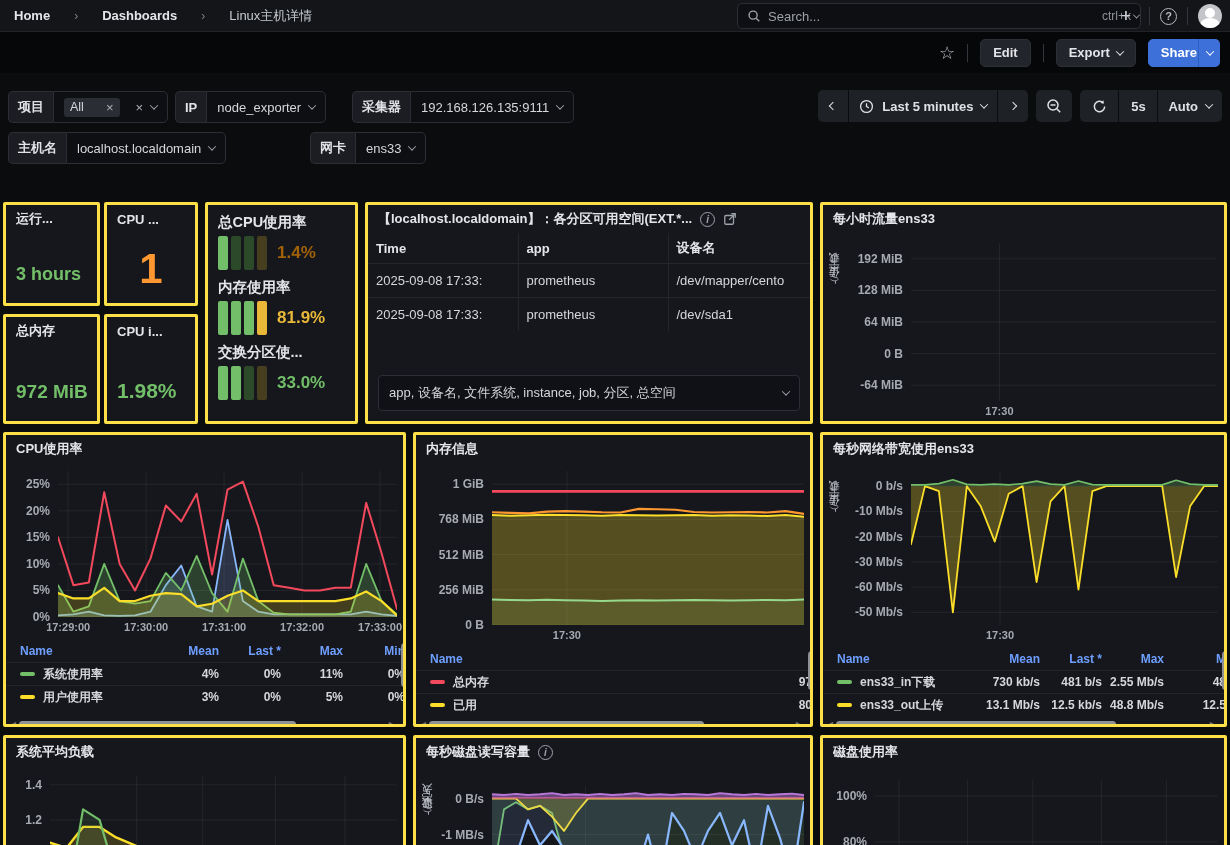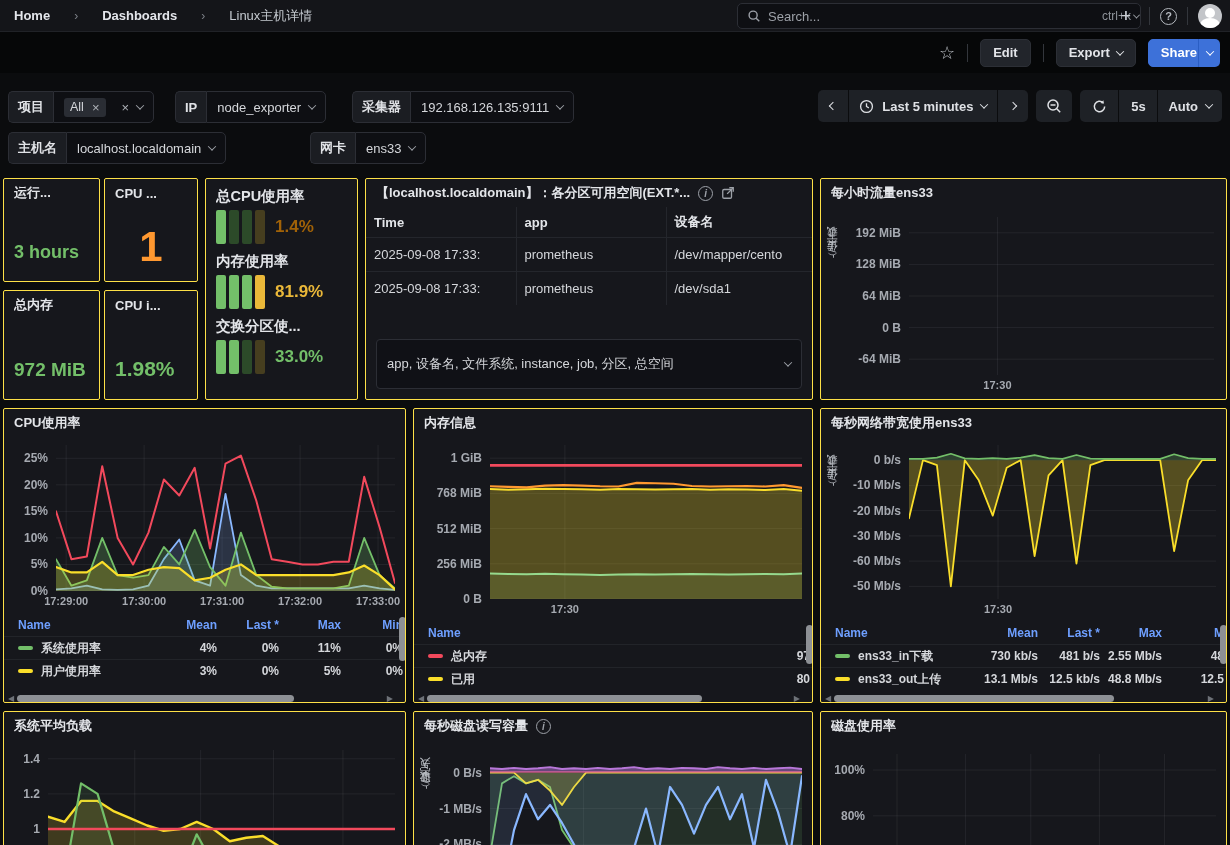--- a/index.html
+++ b/index.html
@@ -40,34 +40,34 @@
     height:28px; width:22px; display:flex; align-items:center; justify-content:center; color:#fff; cursor:pointer; margin-left:-12px;}
   .share-wrap { display:flex; }
 
   
   .controls { position:absolute; left:0; top:73px; width:1230px; height:97px; }
   .fgroup { position:absolute; height:32px; display:flex; align-items:stretch; font-size:13px; }
   .flabel { background:#1b1d22; border:1px solid #2c2e35; border-right:none; border-radius:5px 0 0 5px;
     display:flex; align-items:center; padding:0 9px; color:#e0e2e6; font-weight:600;}
   .fvalue { background:#0e0f13; border:1px solid #2c2e35; border-radius:0 5px 5px 0;
     display:flex; align-items:center; gap:8px; padding:0 10px; color:#d5d7db;}
-  .tag { background:#2a2d34; border-radius:3px; padding:2px 6px; display:flex; gap:8px; align-items:center; font-size:12.5px;}
+  .tag { background:#2a2d34; border-radius:3px; padding:2px 6px; display:flex; gap:22px; align-items:center; font-size:12.5px;}
   .tag .x, .clear-x { color:#aeb2b8; cursor:pointer; font-size:13px;}
   .fvalue .chev { color:#9da1a8; }
 
   .timebar { position:absolute; right:8px; top:17px; display:flex; gap:8px; }
   .tgroup { display:flex; gap:1px; }
   .tbtn { background:#1e2126; height:32px; display:flex; align-items:center; justify-content:center;
     gap:8px; padding:0 10px; color:#dfe1e5; font-size:13px; font-weight:600; cursor:pointer;}
   .tgroup .tbtn:first-child { border-radius:5px 0 0 5px; } .tgroup .tbtn:last-child { border-radius:0 5px 5px 0; }
   .tbtn.single { border-radius:5px; }
   .icon-svg { display:block; }
 
   
-  .panel { position:absolute; background:#16171c; border:1px solid #fde047; border-radius:2px; overflow:hidden;}
+  .panel { position:absolute; background:#16171c; border:3px solid #fde047; border-radius:2px; overflow:hidden;margin-top:24px;}
   .ptitle { height:28px; display:flex; align-items:center; justify-content:flex-start; gap:8px;
     padding:0 10px; font-size:13px; font-weight:600; color:#e3e5e9; white-space:nowrap; overflow:hidden;}
   .ptitle .trunc { overflow:hidden; text-overflow:ellipsis; }
   .stat-val { position:absolute; left:10px; bottom:18px; font-weight:700; }
   .stat-center { left:0; right:0; text-align:center; }
   .info-i { width:15px; height:15px; border:1.4px solid #9da1a8; border-radius:50%; color:#9da1a8;
     font-size:10px; display:inline-flex; align-items:center; justify-content:center; font-style:italic; font-weight:700; flex:none;}
 
   
   .gauge-item { padding:2px 10px 6px 10px; }
@@ -75,21 +75,21 @@
   .gauge-row { display:flex; align-items:center; gap:10px; }
   .bars { display:flex; gap:3px; }
   .bar-seg { width:10px; height:34px; border-radius:2px; }
   .gauge-val { font-size:17px; font-weight:700; }
 
   
   .gtable { width:100%; border-collapse:collapse; font-size:13px; }
   .gtable th { text-align:left; font-weight:700; color:#e3e5e9; padding:6px 8px; }
   .gtable td { padding:9px 8px; border-top:1px solid #24262c; color:#d5d7db; }
   .gtable td:not(:last-child), .gtable th:not(:last-child) { border-right:1px solid #24262c; }
-  .tfooter { position:absolute; left:10px; right:10px; bottom:10px; height:50px; background:#101116;
+  .tfooter { position:absolute; left:10px; right:10px; bottom:10px; height:36px; background:#101116;
     border:1px solid #2c2e35; border-radius:4px; display:flex; align-items:center; justify-content:space-between;
     padding:0 10px; font-size:13px; color:#d5d7db;}
 
   
   .chart { position:absolute; }
   .ytick { position:absolute; font-size:12px; color:#a6aab1; text-align:right; font-weight:600;}
   .xtick { position:absolute; font-size:11px; color:#a6aab1; font-weight:600; transform:translateX(-50%); white-space:nowrap;}
   .ylab { position:absolute; font-size:11px; color:#b9bdc3; writing-mode:vertical-rl; transform:rotate(180deg); letter-spacing:1px;}
 
   

